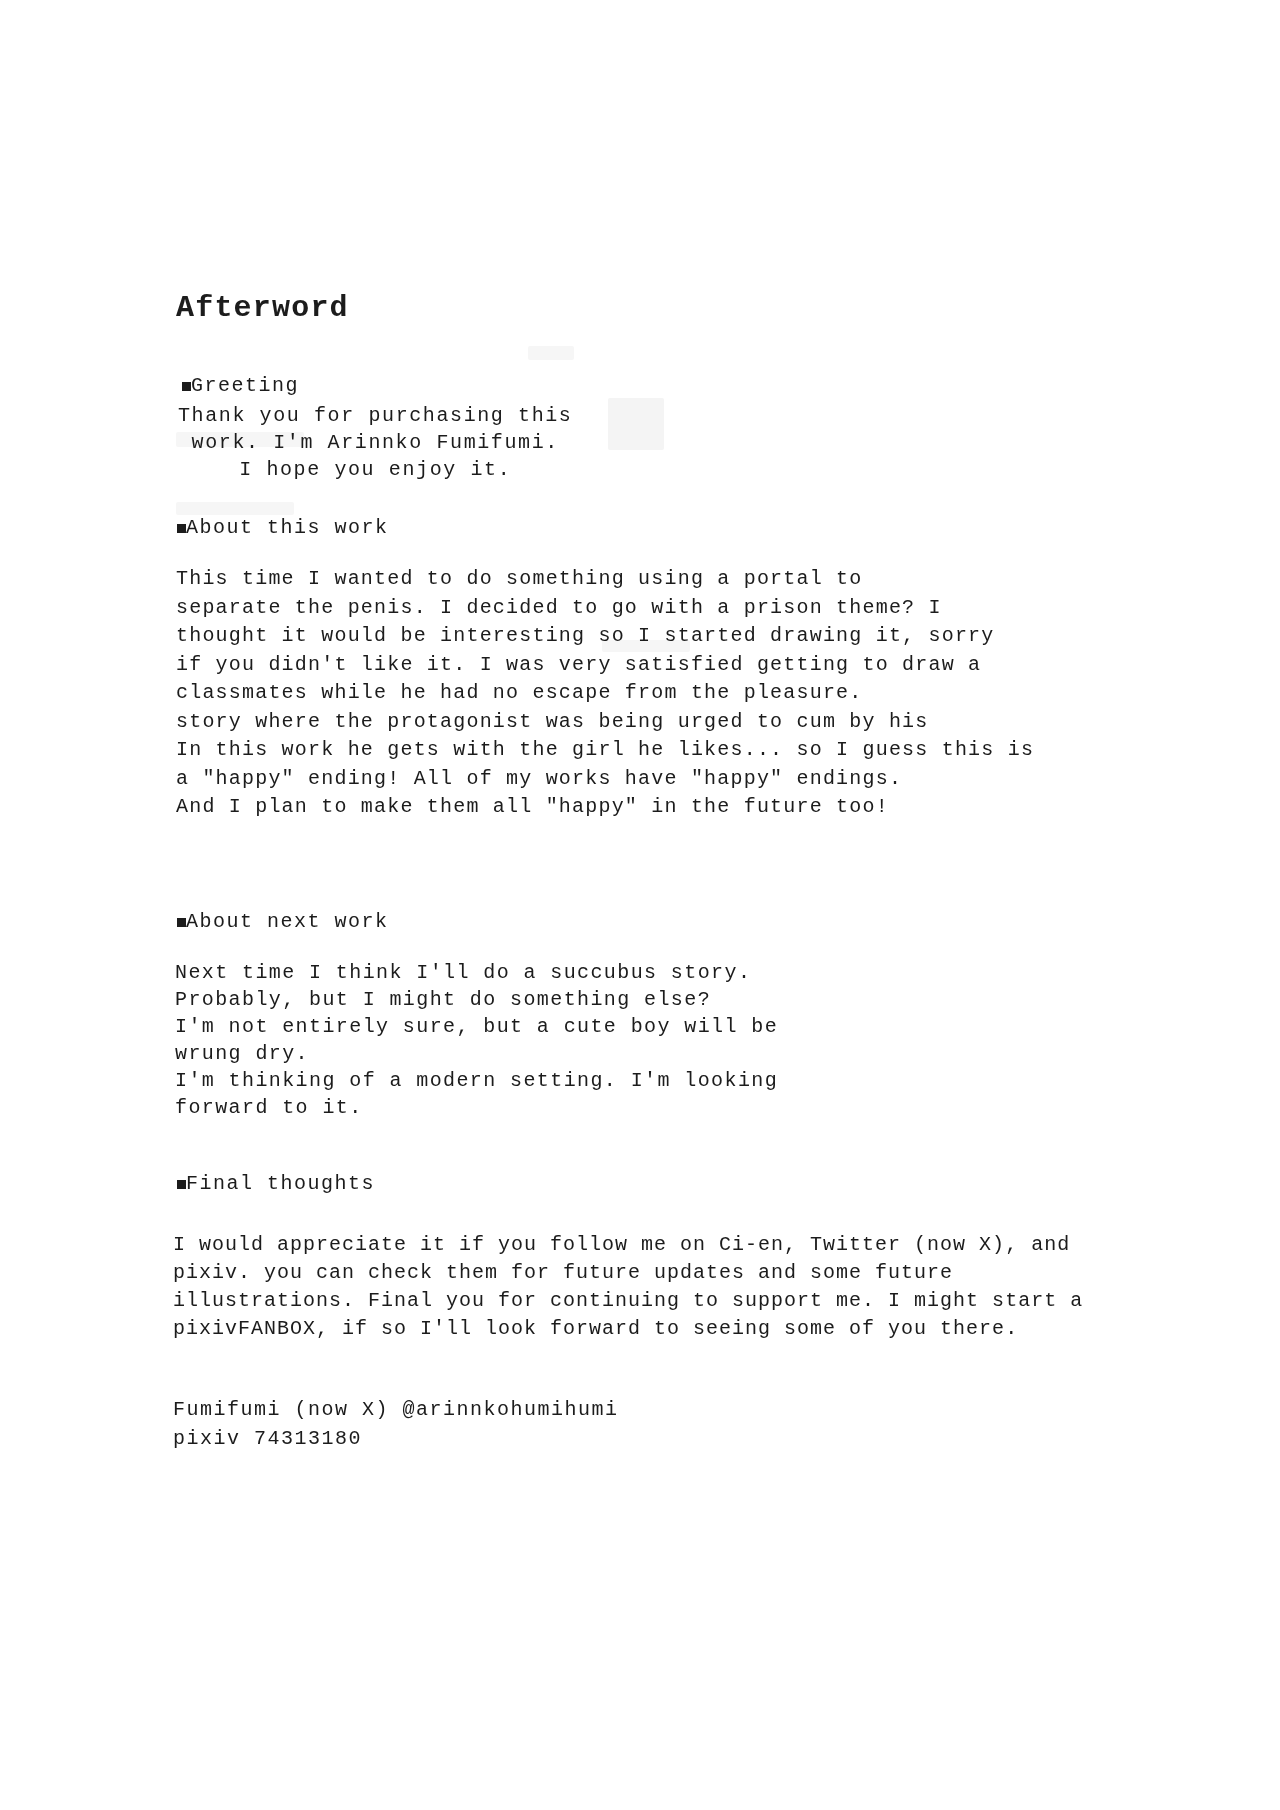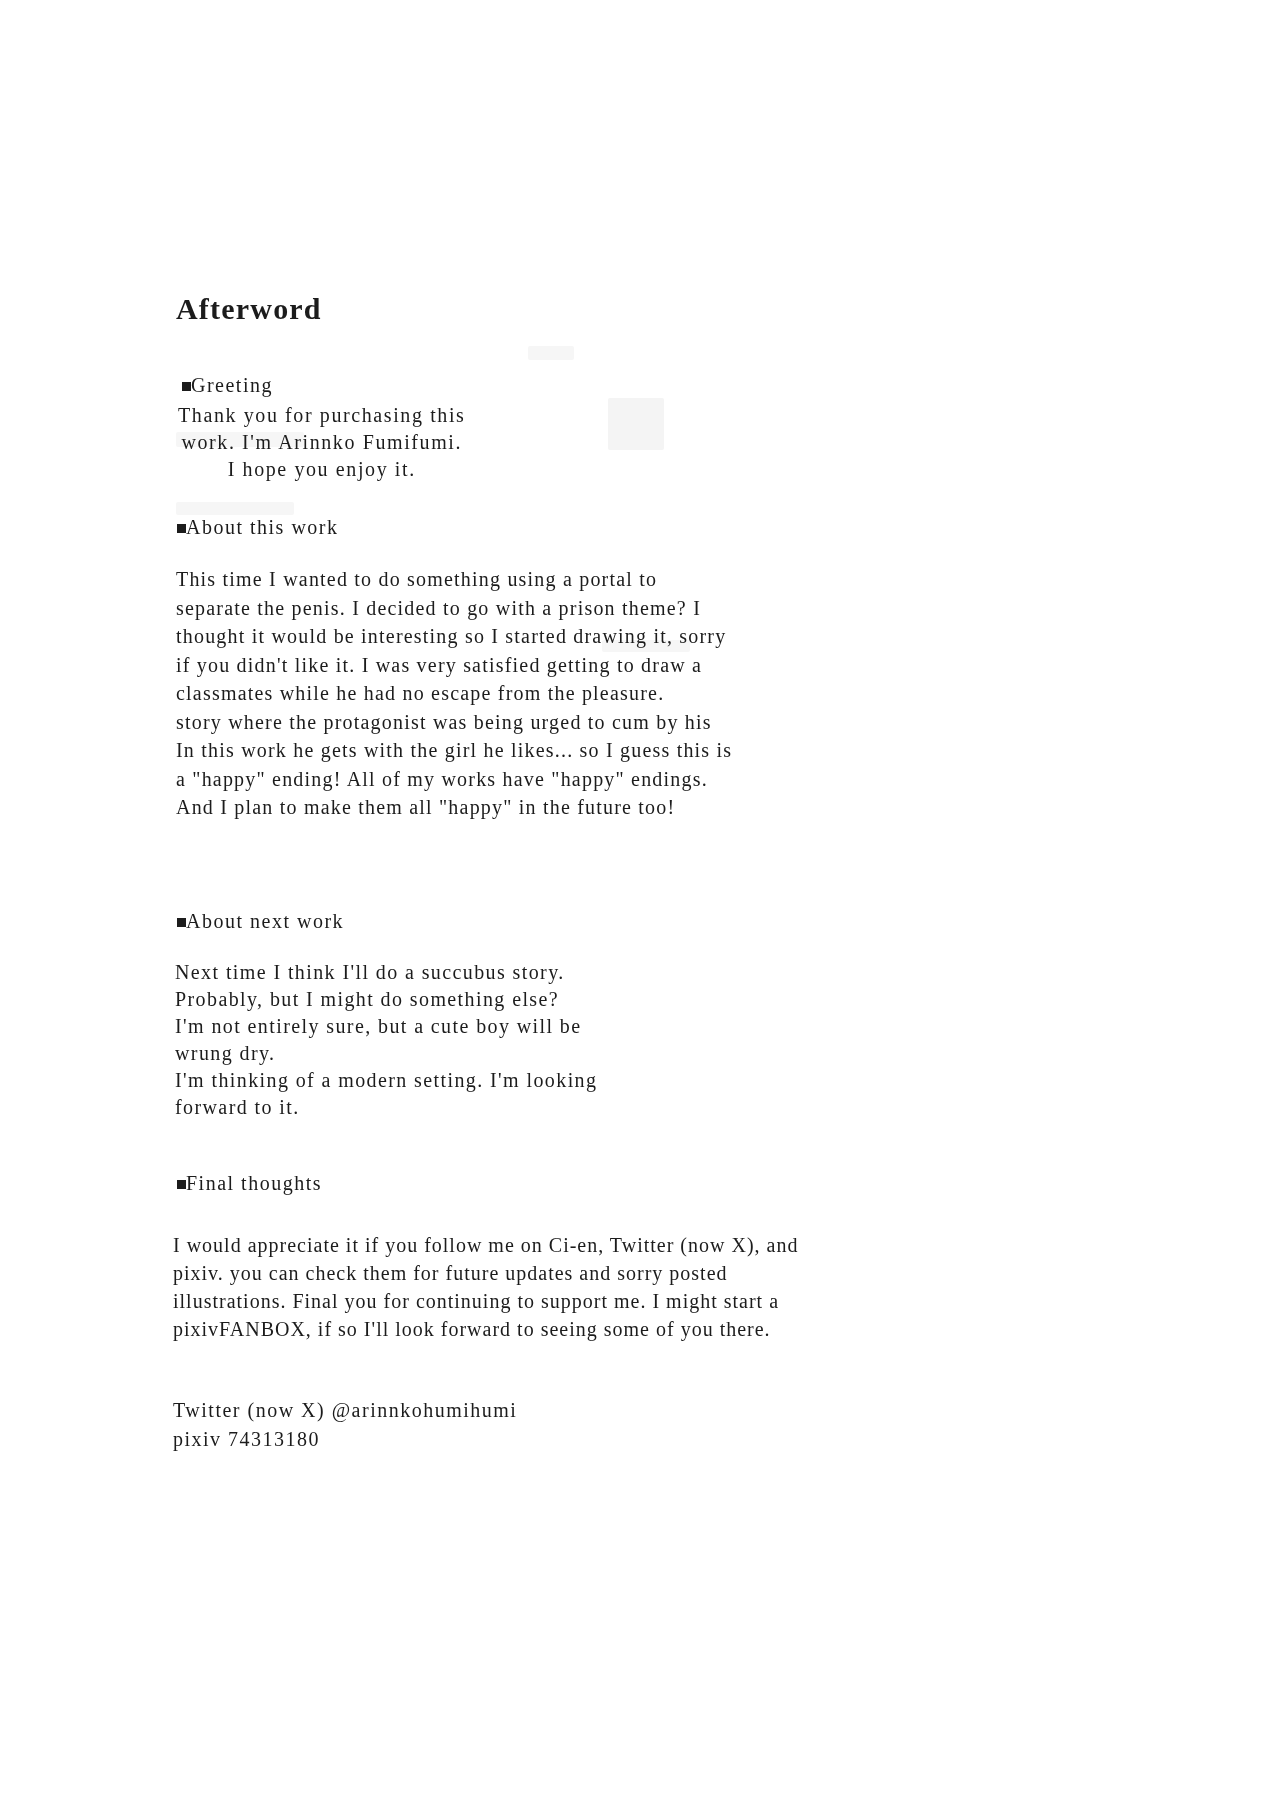--- a/index.html
+++ b/index.html
@@ -3,21 +3,21 @@
 <meta charset="utf-8">
 <style>
   * { margin: 0; padding: 0; box-sizing: border-box; }
   html, body { background: #ffffff; }
   .page {
     position: relative;
     width: 1152px;
     height: 1810px;
     background: #ffffff;
     overflow: hidden;
-    font-family: Liberation Serif, serif;
+    font-family: Liberation Mono, monospace;
     color: #1c1c1c;
     -webkit-font-smoothing: antialiased;
   }
   .title {
     position: absolute;
     top: 292px;
     left: 176px;
     font-size: 30px;
     font-weight: 600;
     letter-spacing: 1.2px;
@@ -132,24 +132,24 @@
       </div>
   </section>
 
   <section class="block sec-final">
     <div class="heading">
       <span class="bullet"></span>
       <span>Final thoughts</span>
     </div>
     <div class="body">
         <div class="text-line">I would appreciate it if you follow me on Ci-en, Twitter (now X), and</div>
-        <div class="text-line">pixiv. you can check them for future updates and sorry posted</div>
+        <div class="text-line">pixiv. you can check them for future updates and some future</div>
         <div class="text-line">illustrations. Final you for continuing to support me. I might start a</div>
         <div class="text-line">pixivFANBOX, if so I'll look forward to seeing some of you there.</div>
       </div>
   </section>
 
   <div class="contacts">
-    <div class="text-line">Twitter (now X) @arinnkohumihumi</div>
+    <div class="text-line">Fumifumi (now X) @arinnkohumihumi</div>
     <div class="text-line">pixiv 74313180</div>
   </div>
 
 </div>
 
 </body></html>

